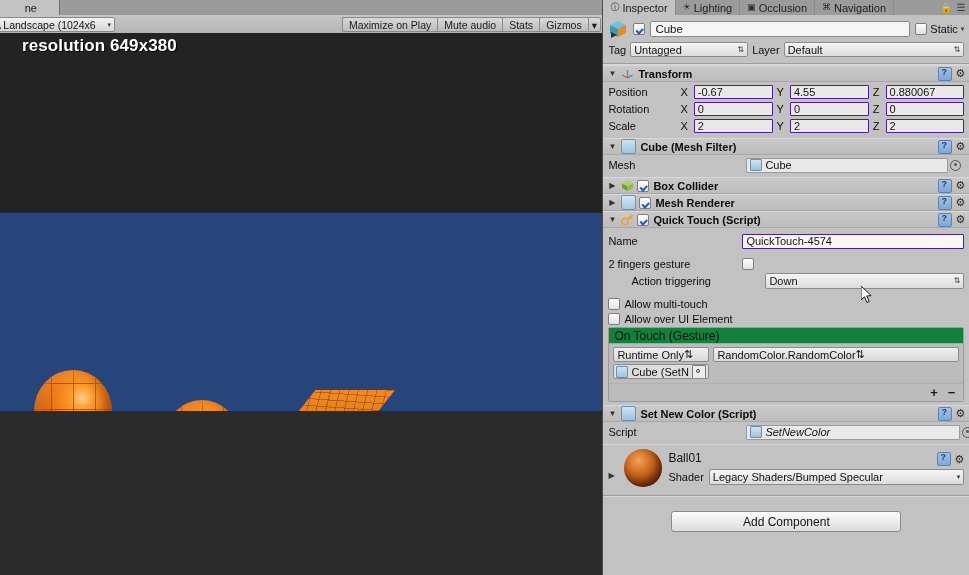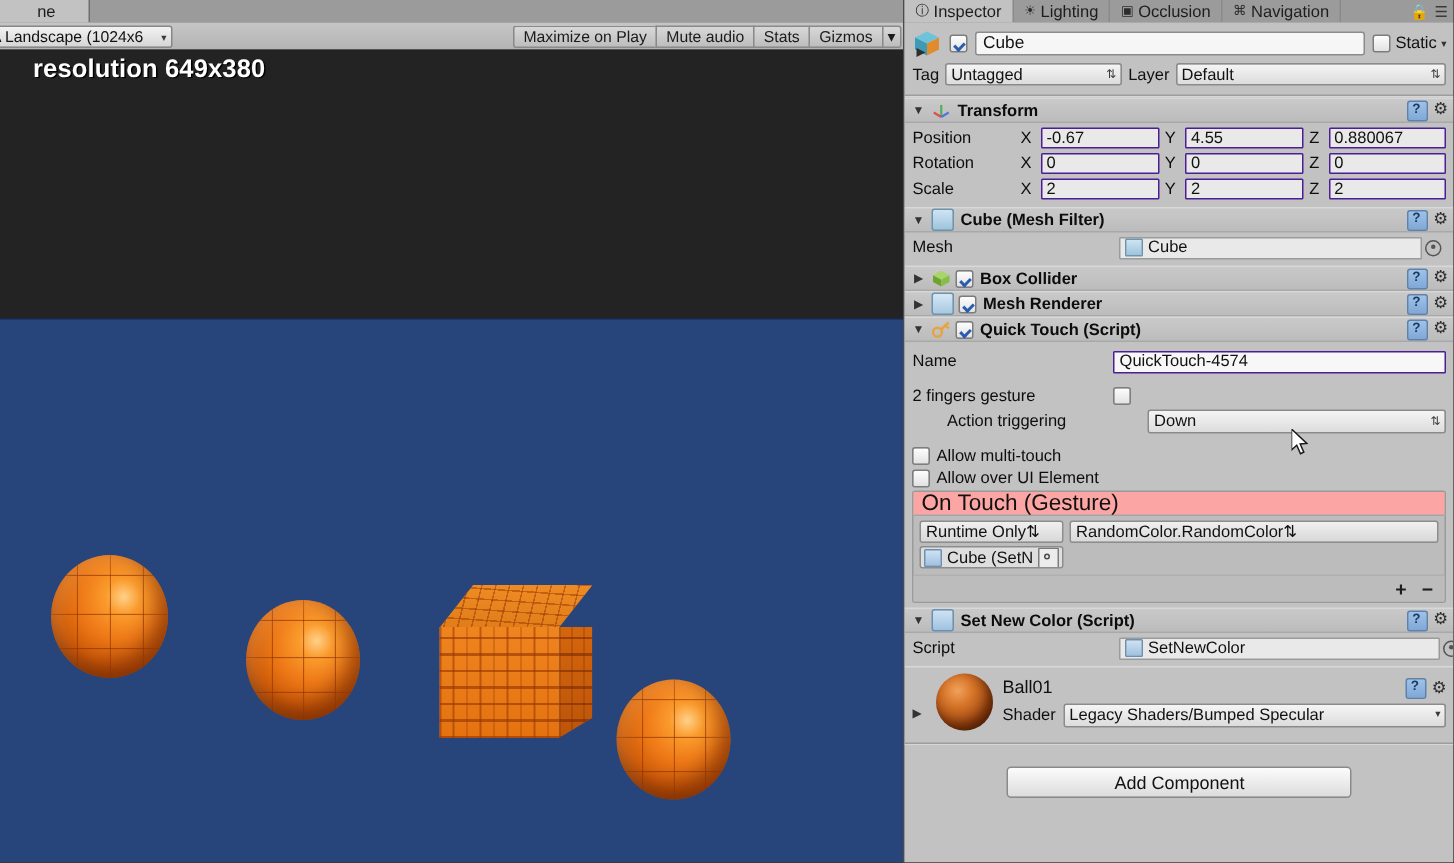--- a/index.html
+++ b/index.html
@@ -4,21 +4,21 @@
 <style>
   html,body{margin:0;padding:0;background:#2b2b2b;}
   body{
     width:969px;height:575px;overflow:hidden;position:relative;
     font-family:"Liberation Sans", sans-serif;
     font-size:11px;color:#111;
     -webkit-font-smoothing:none;
   }
   
   #root{position:absolute;inset:0;display:flex;}
-  #game-panel{width:603px;height:575px;position:relative;background:#808080;overflow:hidden;}
+  #game-panel{width:603px;height:411px;position:relative;background:#808080;overflow:hidden;}
   #inspector-panel{width:366px;height:575px;position:relative;background:#c2c2c2;
                    border-left:1px solid #4a4a4a;overflow:hidden;}
 
   
   .tabstrip{position:absolute;left:0;top:0;width:603px;height:15px;background:#9b9b9b;
             border-bottom:1px solid #6d6d6d;}
   .tab-active{position:absolute;left:-20px;top:0;width:80px;height:15px;
               background:#c2c2c2;border-right:1px solid #6e6e6e;
               display:flex;align-items:center;justify-content:flex-end;
               padding-right:22px;box-sizing:border-box;color:#1d1d1d;font-size:11px;}
@@ -133,22 +133,22 @@
                  border:1.5px solid #555;box-sizing:border-box;}
   .objfield .dot:after{content:"";position:absolute;left:2.5px;top:2.5px;width:3px;height:3px;
                  background:#555;border-radius:50%;}
   .mini-ico{width:10px;height:10px;flex:none;border-radius:1px;}
 
   .chk-row{display:flex;align-items:center;gap:4px;margin:3px 0 2px 0;}
   .chk-lbl{font-size:11px;color:#0d0d0d;}
 
   
   .evbox{border:1px solid #9a9a9a;background:#bcbcbc;border-radius:2px;margin-top:2px;}
-  .evhead{height:16px;background:#fca5a5;border-bottom:1px solid #a5a5a5;display:flex;align-items:center;
-          padding:0 5px;font-size:15px;box-sizing:border-box;}
+  .evhead{height:16px;background:#15803d;border-bottom:1px solid #a5a5a5;display:flex;align-items:center;
+          padding:0 5px;font-size:12px;box-sizing:border-box;}
   .evrow{padding:3px 4px 2px 4px;}
   .evline{display:flex;gap:4px;align-items:center;margin-bottom:2px;}
   .ev-dd{height:15px;background:linear-gradient(#f0f0f0,#d8d8d8);border:1px solid #8d8d8d;border-radius:2px;
          display:flex;align-items:center;padding:0 3px;box-sizing:border-box;font-size:11px;position:relative;
          white-space:nowrap;overflow:hidden;}
   .ev-obj{width:96px;height:15px;background:#dedede;border:1px solid #8d8d8d;border-radius:2px;
           display:flex;align-items:center;gap:3px;padding:0 2px;box-sizing:border-box;font-size:11px;
           white-space:nowrap;overflow:hidden;position:relative;}
   .ev-obj .dotbtn{margin-left:auto;width:12px;height:12px;border:1px solid #7d7d7d;background:#ececec;
                   border-radius:1px;position:relative;flex:none;}
@@ -485,21 +485,21 @@
           <span class="comp-title">Set New Color (Script)</span>
           <span class="head-right">
             <span class="help-ico"></span>
             <span class="gear">⚙</span>
           </span>
         </div>
         <div class="comp-body">
           <div class="row">
             <span class="row-lbl">Script</span>
             <span style="width:62px;flex:none;"></span>
-            <span class="objfield" style="margin-right:4px;">
+            <span class="objfield" style="margin-right:4px;font-style:italic;">
               <span class="mini-ico" style="background:linear-gradient(#cfe2f2,#9fc2e0);border:1px solid #6d8fb0;"></span>
               <span>SetNewColor</span>
               <span class="dot"></span>
             </span>
           </div>
         </div>
       </div>
 
       <div class="mat-block">
         <span class="mat-fold">▶</span>

